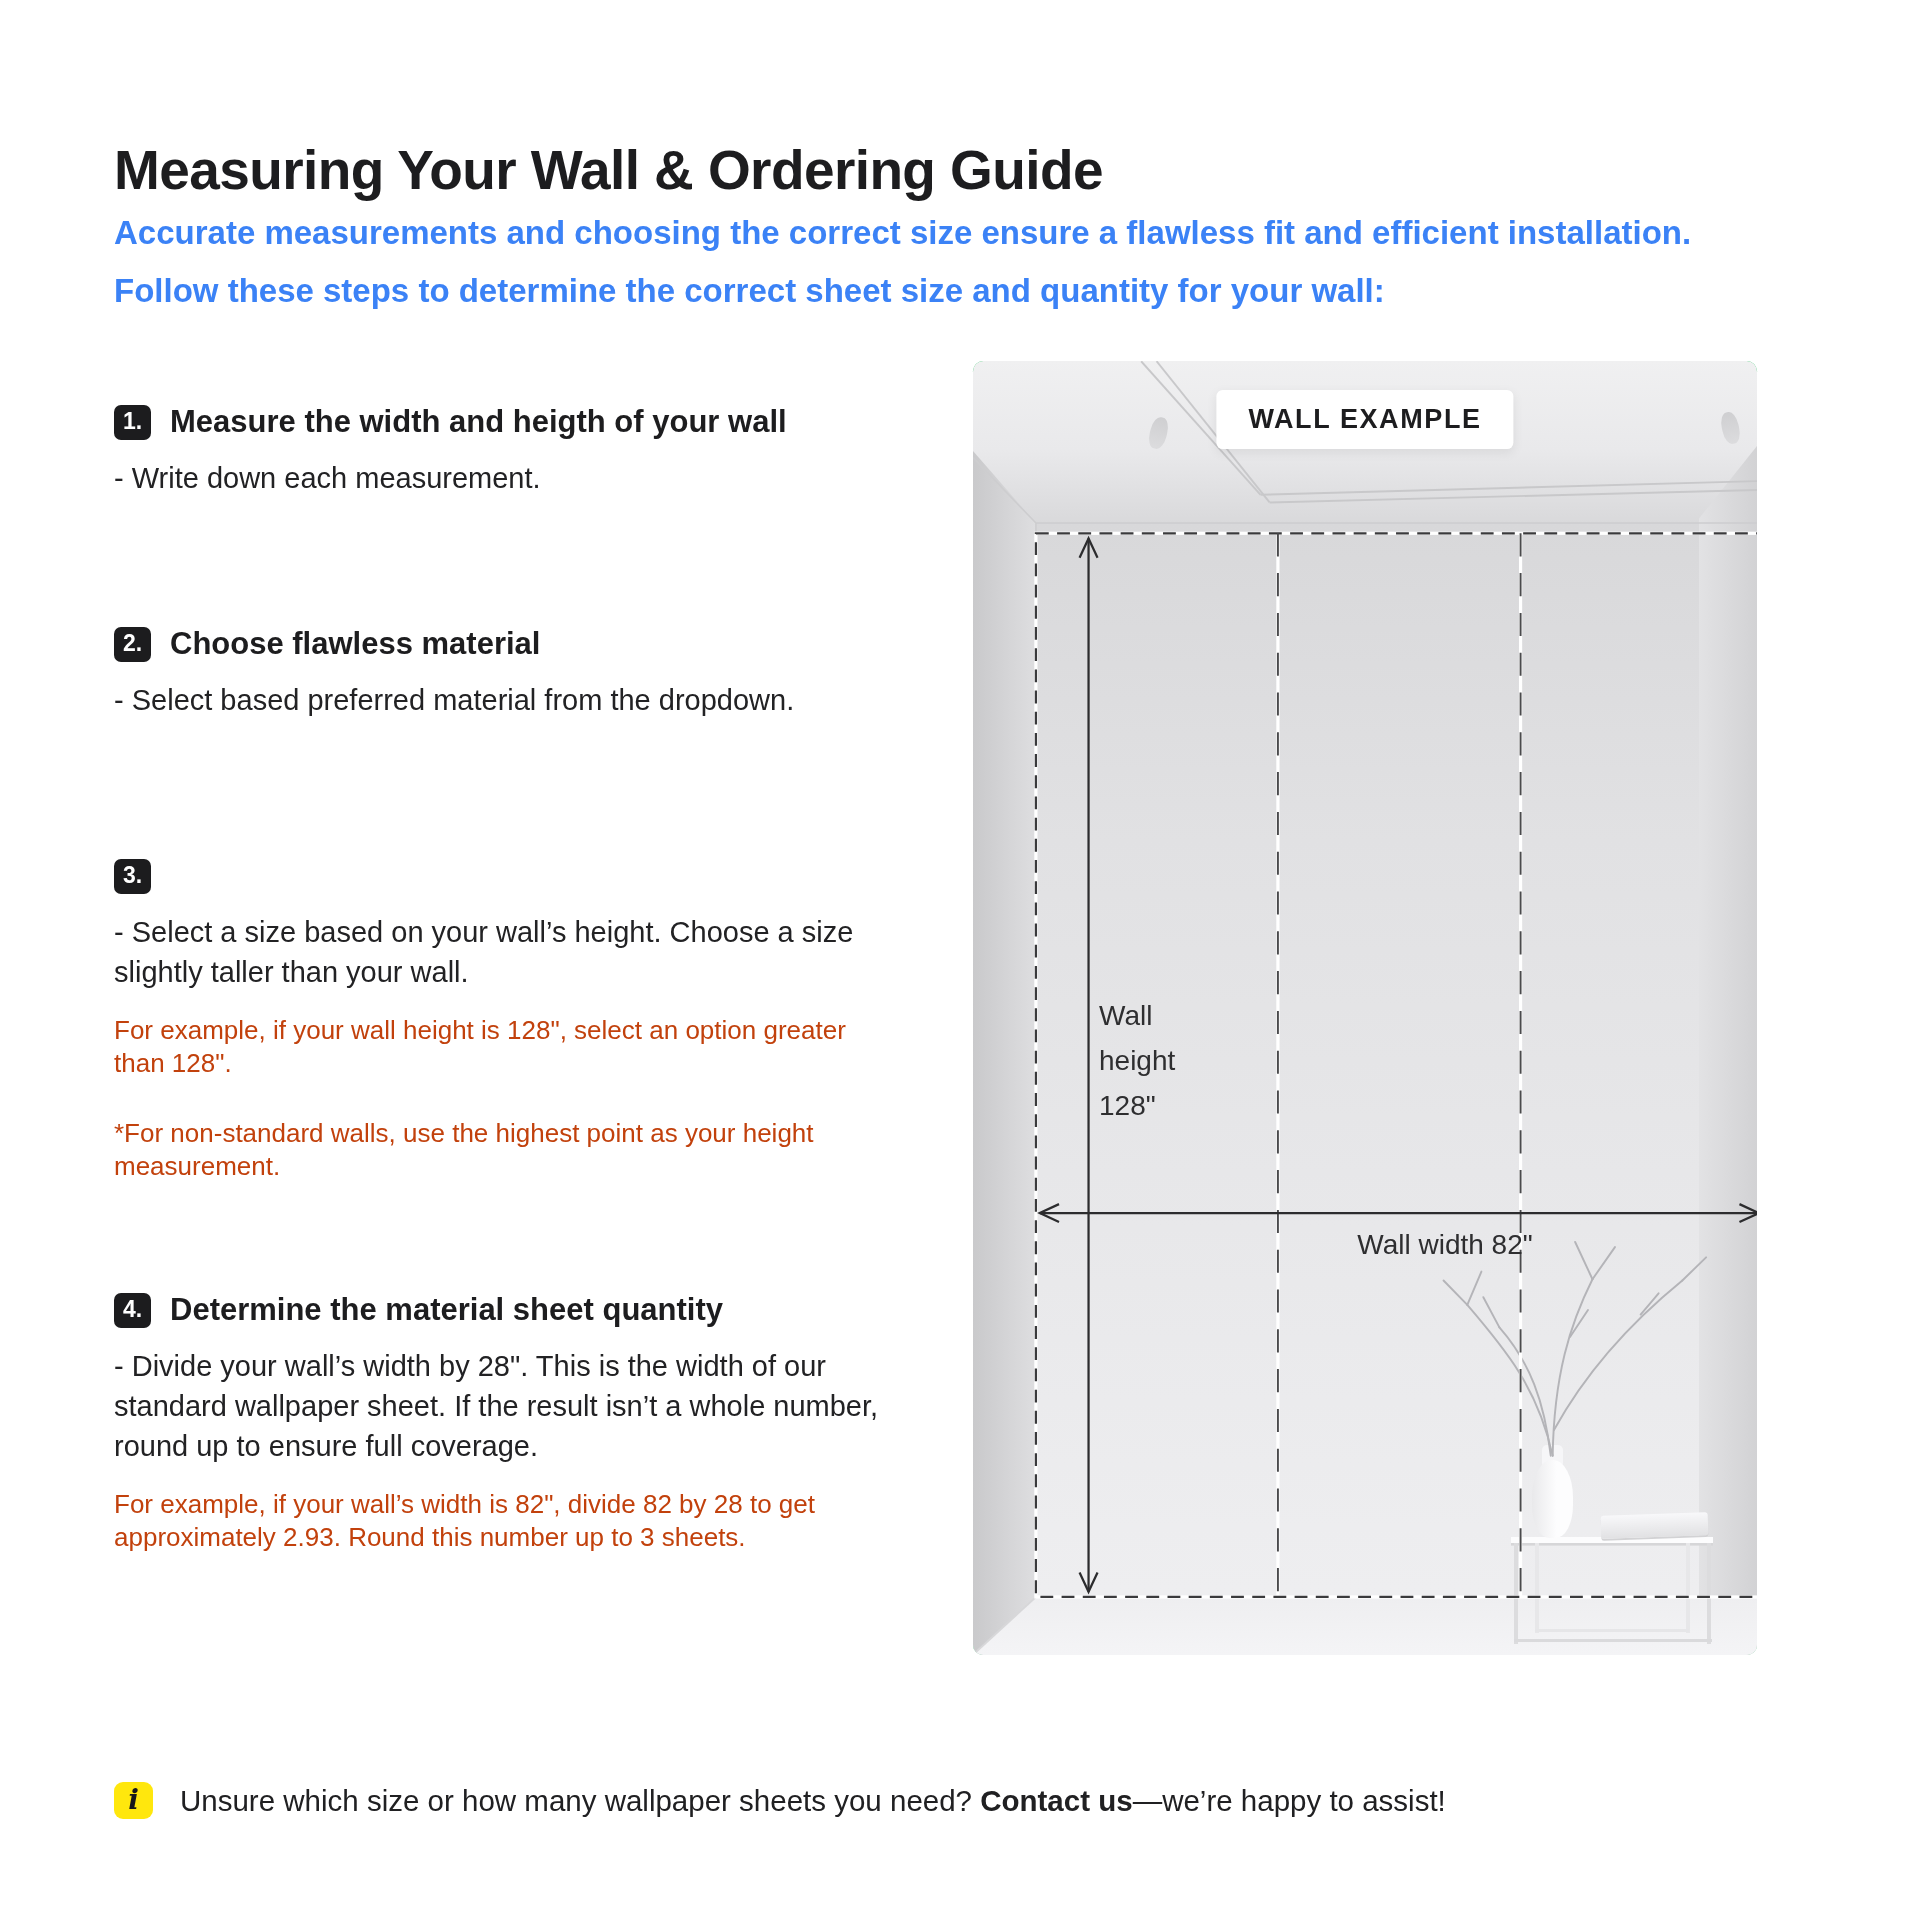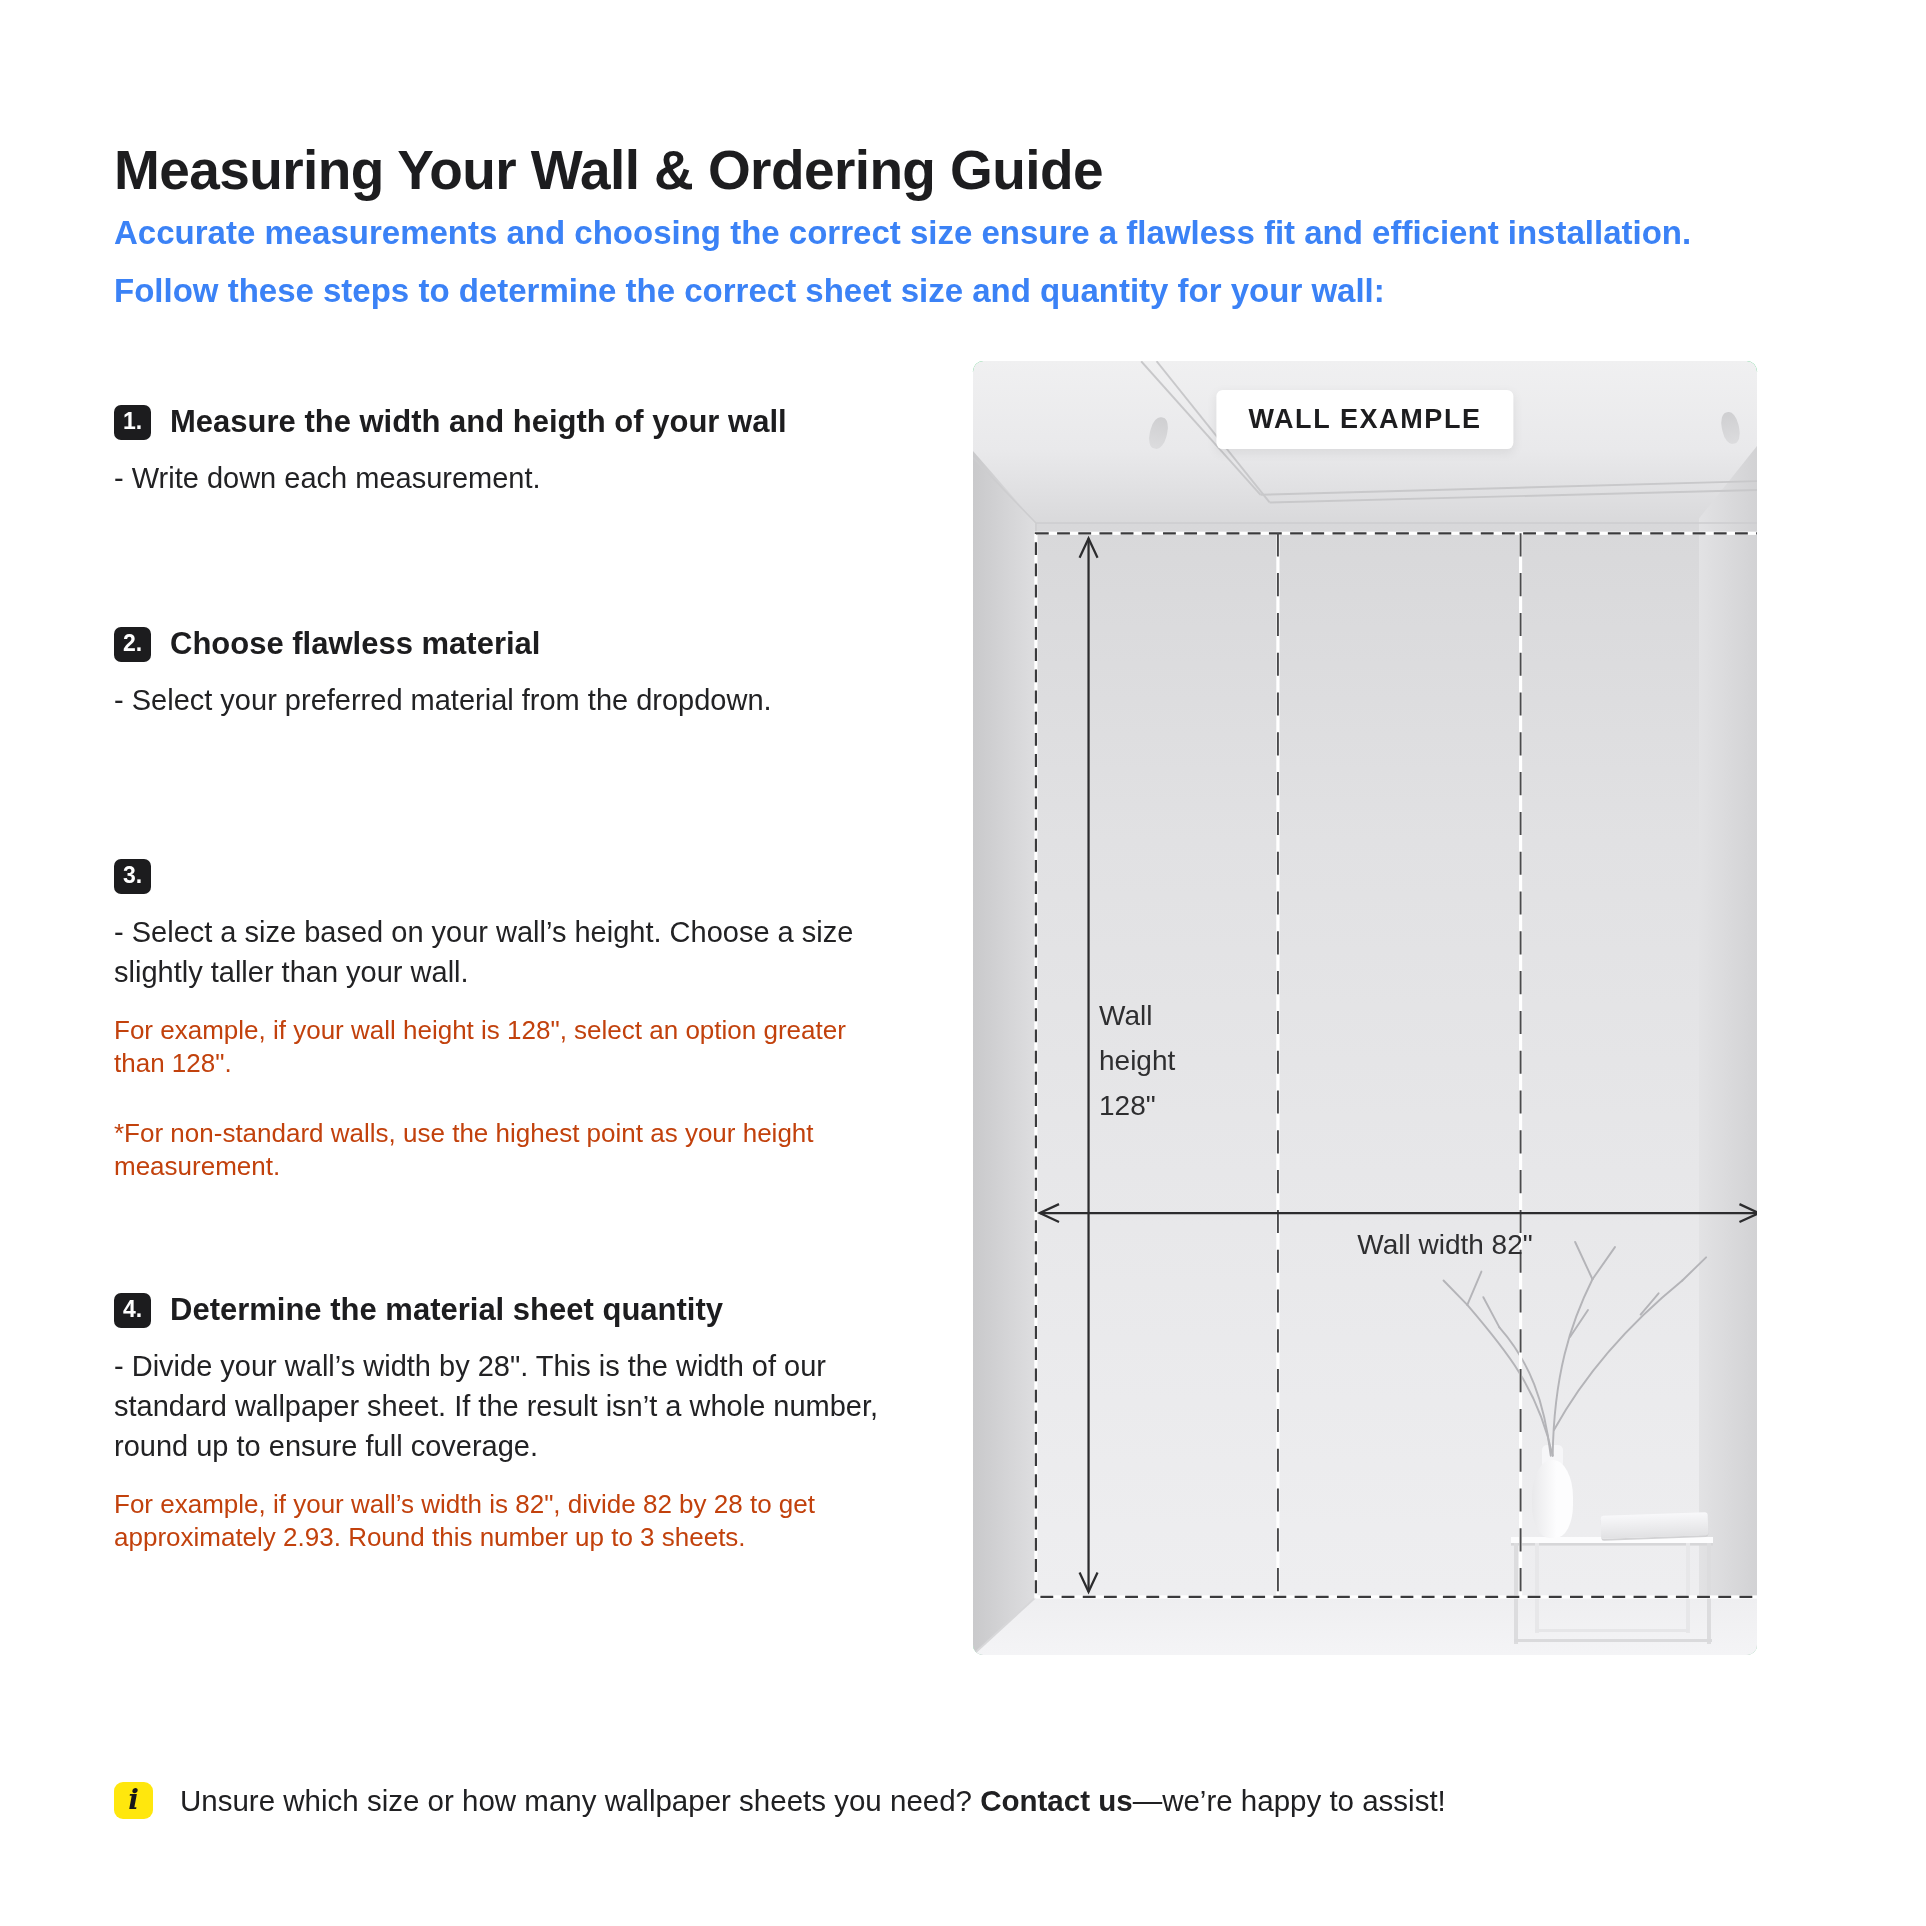--- a/index.html
+++ b/index.html
@@ -124,21 +124,21 @@
     <div class="step-title">Measure the width and heigth of your wall</div>
   </div>
   <div class="step-body">- Write down each measurement.</div>
 </div>
 
 <div class="step" style="top:626px;">
   <div class="step-head">
     <div class="badge">2.</div>
     <div class="step-title">Choose flawless material</div>
   </div>
-  <div class="step-body">- Select your preferred material from the dropdown.</div>
+  <div class="step-body">- Select based preferred material from the dropdown.</div>
 </div>
 
 <div class="step" style="top:859px;">
   <div class="step-head">
     <div class="badge">3.</div>
   </div>
   <div class="step-body w1180">- Select a size based on your wall’s height. Choose a size slightly taller than your wall.</div>
   <div class="step-note w1200">For example, if your wall height is 128", select an option greater than 128".</div>
   <div class="step-note w1200" style="margin-top:37px;">*For non-standard walls, use the highest point as your height measurement.</div>
 </div>

